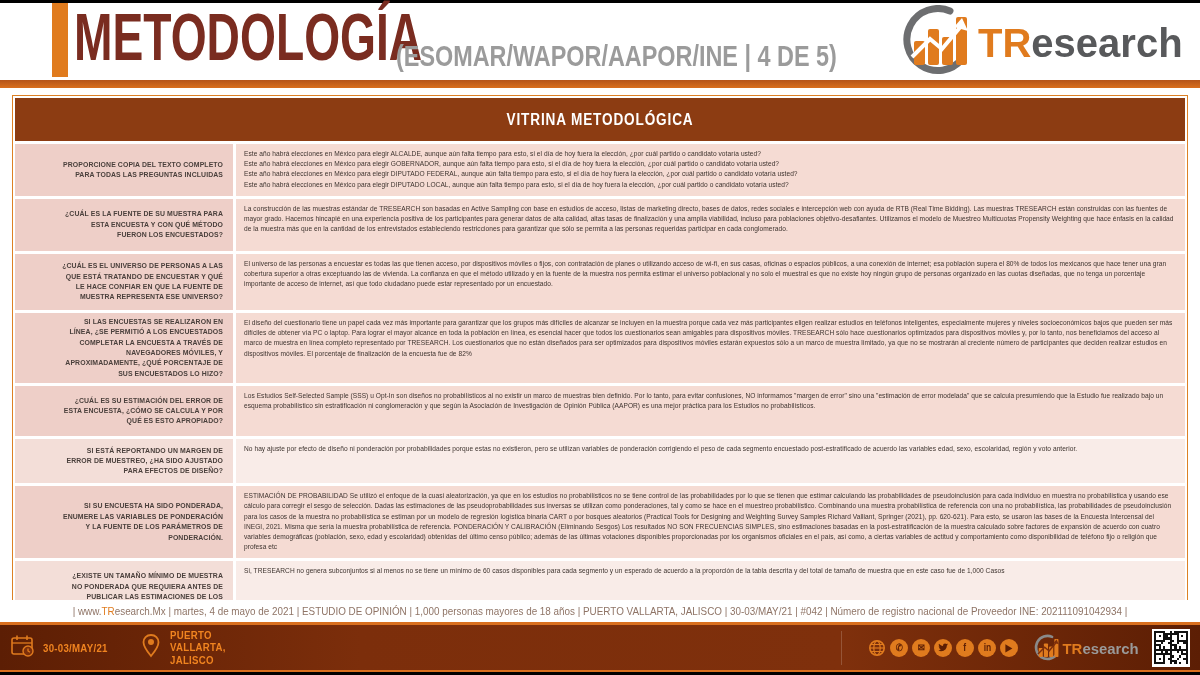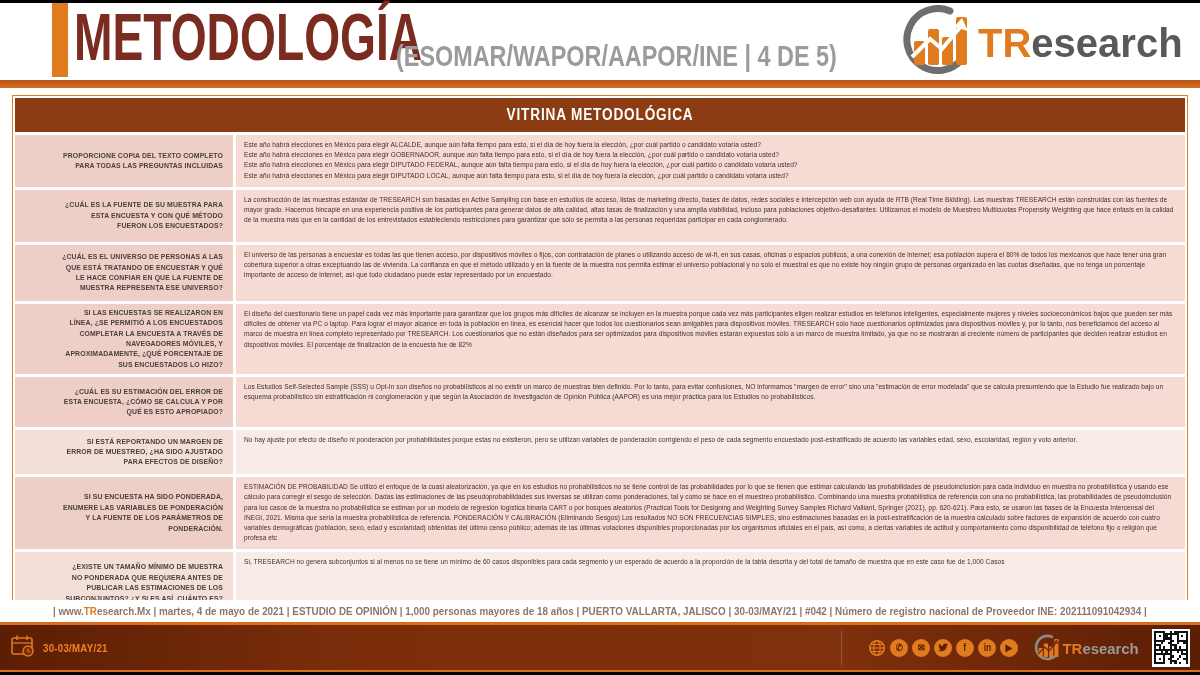--- a/index.html
+++ b/index.html
@@ -23,21 +23,21 @@
   .logo{position:absolute;right:14px;top:2px;}
 
   .header-rule{position:absolute;left:0;right:0;top:77px;height:8px;background:linear-gradient(180deg,#b4541a,#d96f1e);}
 
   
   .vitrina{
     position:absolute;left:12px;right:12px;top:92px;
     border:1px solid #dd8024;background:#fff;padding:2px;
   }
   .vitrina-title{
-    height:34px;background:#8c3c12;color:#fff;display:flex;align-items:center;justify-content:center;
+    height:43px;background:#8c3c12;color:#fff;display:flex;align-items:center;justify-content:center;
     font-weight:700;font-size:16px;letter-spacing:1px;margin-bottom:3px;
   }
   .vitrina-title span{transform:scaleX(.85);}
   .rows{display:flex;flex-direction:column;gap:3px;}
   .vrow{display:flex;gap:3px;}
   .q-cell{
     flex:0 0 218px;display:flex;align-items:center;justify-content:flex-end;
     text-align:right;padding:4px 10px 4px 46px;box-sizing:border-box;
     font-size:6.9px;font-weight:700;color:#4a403c;line-height:1.5;letter-spacing:.1px;
   }
@@ -55,21 +55,21 @@
   .vrow:nth-child(4) .q-cell,.vrow:nth-child(4) .a-cell{min-height:68px;}
   .vrow:nth-child(5) .q-cell,.vrow:nth-child(5) .a-cell{min-height:50px;}
   .vrow:nth-child(6) .q-cell,.vrow:nth-child(6) .a-cell{min-height:44px;}
   .vrow:nth-child(7) .q-cell,.vrow:nth-child(7) .a-cell{min-height:72px;}
   .vrow:nth-child(8) .q-cell,.vrow:nth-child(8) .a-cell{min-height:62px;}
 
   
   .footer-strip{
     position:absolute;left:0;right:0;bottom:50px;height:22px;background:#fff;
     display:flex;align-items:center;justify-content:center;
-    font-size:10.5px;font-weight:700;color:#8f7466;white-space:nowrap;
+    font-size:10.5px;font-weight:400;color:#8f7466;white-space:nowrap;
   }
   .footer-strip .inner{transform:scaleX(.94);}
   .footer-strip .tr-orange{color:#e07b1e;}
 
   
   .bottom-orange-top{position:absolute;left:0;right:0;bottom:47px;height:3px;background:#d96f1e;}
   .bottom-bar{
     position:absolute;left:0;right:0;bottom:2px;height:45px;
     background:linear-gradient(90deg,#5c1e04 0%,#7c2e0b 30%,#7f300c 70%,#5c1e04 100%);
     display:flex;align-items:center;padding:0 10px;box-sizing:border-box;color:#f08420;
@@ -177,20 +177,27 @@
           <span><svg width="26" height="24" viewBox="0 0 26 24">
               <rect x="2" y="4" width="20" height="16" rx="2" fill="none" stroke="#e07b1e" stroke-width="1.6"></rect>
               <line x1="7" y1="1.5" x2="7" y2="6" stroke="#e07b1e" stroke-width="1.6"></line>
               <line x1="17" y1="1.5" x2="17" y2="6" stroke="#e07b1e" stroke-width="1.6"></line>
               <line x1="2" y1="9" x2="22" y2="9" stroke="#e07b1e" stroke-width="1.3"></line>
               <circle cx="18" cy="17" r="5" fill="#7c2e0b" stroke="#e07b1e" stroke-width="1.4"></circle>
               <polyline points="18,14.5 18,17 20,18.2" fill="none" stroke="#e07b1e" stroke-width="1.3"></polyline>
             </svg></span>
           <span class="bb-label">30-03/MAY/21</span>
         </div>
+        <div class="bb-item">
+          <span><svg width="24" height="26" viewBox="0 0 24 26">
+              <path d="M12 2 C7.5 2 4.5 5.4 4.5 9.2 C4.5 14 12 23 12 23 C12 23 19.5 14 19.5 9.2 C19.5 5.4 16.5 2 12 2 Z" fill="none" stroke="#e07b1e" stroke-width="1.8"></path>
+              <circle cx="12" cy="9" r="3" fill="#e07b1e"></circle>
+            </svg></span>
+          <span class="bb-label wrap">PUERTO VALLARTA, JALISCO</span>
+        </div>
       </span>
     <div class="spacer"></div>
     <div class="bb-divider"></div>
     <div class="socials" id="socials">
         <div class="soc outline">
           <svg width="18" height="18" viewBox="0 0 18 18">
             <circle cx="9" cy="9" r="7.2" fill="none" stroke="#e07b1e" stroke-width="1.6"></circle>
             <ellipse cx="9" cy="9" rx="3.2" ry="7.2" fill="none" stroke="#e07b1e" stroke-width="1.2"></ellipse>
             <line x1="1.8" y1="9" x2="16.2" y2="9" stroke="#e07b1e" stroke-width="1.2"></line>
             <line x1="2.8" y1="5.5" x2="15.2" y2="5.5" stroke="#e07b1e" stroke-width="1"></line>

